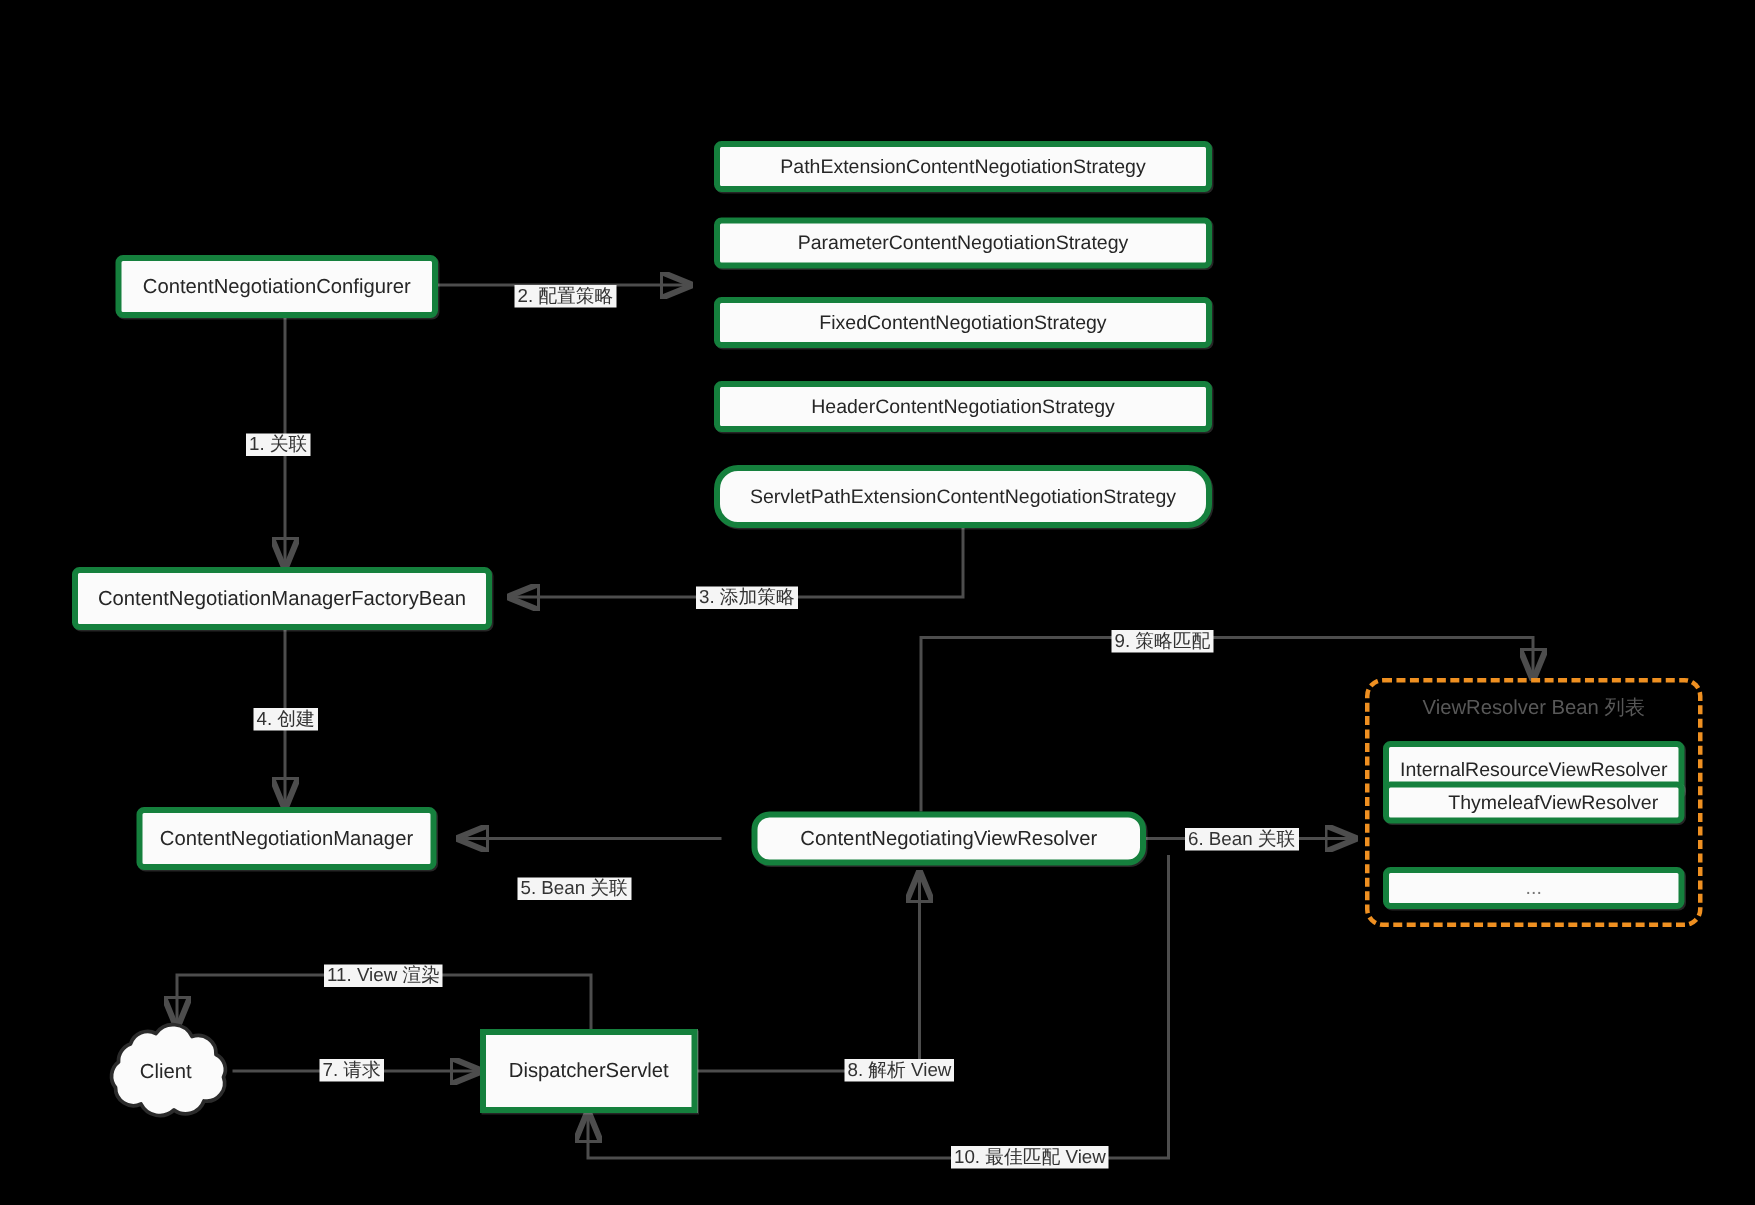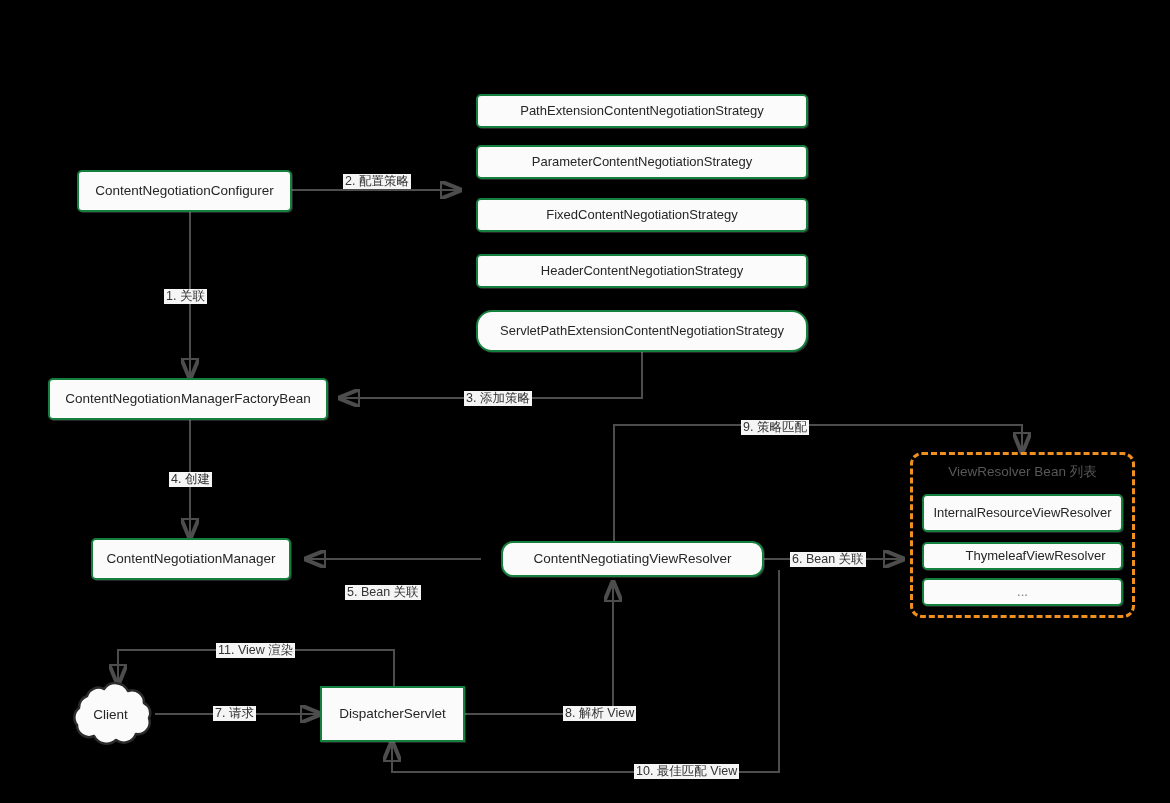--- a/index.html
+++ b/index.html
@@ -1,21 +1,21 @@
 <!DOCTYPE html>
 <html><head>
 <meta charset="utf-8">
 <style>
   html,body{margin:0;padding:0;background:#000;}
   #stage{position:relative;width:1170px;height:803px;background:#000;
          font-family:"Liberation Sans","DejaVu Sans",sans-serif;overflow:hidden;}
 
   
   .node{position:absolute;box-sizing:border-box;background:#fbfbfb;
-        border:2px solid #15803d;border-radius:5px;color:#262626;
+        border:4px solid #15803d;border-radius:5px;color:#262626;
         display:flex;align-items:center;justify-content:center;text-align:center;
         font-size:13.5px;line-height:1.25;padding:2px 6px;
         box-shadow:1px 1px 0 rgba(255,255,255,.15);}
   .node.small{font-size:13px;}
 
   
   .group{position:absolute;box-sizing:border-box;border:3px dashed #ef9021;
          border-radius:12px;background:transparent;}
   .group-title{position:absolute;width:100%;text-align:center;top:8px;left:0;
                color:#585858;font-size:13.5px;}
@@ -84,36 +84,36 @@
   <div class="node" style="left:48px;top:378px;width:280px;height:42px;">ContentNegotiationManagerFactoryBean</div>
 
   <div class="node" style="left:91px;top:538px;width:200px;height:42px;">ContentNegotiationManager</div>
 
   <div class="node" style="left:501px;top:541px;width:263px;height:36px;border-radius:12px;">ContentNegotiatingViewResolver</div>
 
   <div class="group" style="left:910px;top:452px;width:225px;height:166px;">
     <div class="group-title">ViewResolver Bean 列表</div>
   </div>
   <div class="node small" style="left:922px;top:494px;width:201px;height:38px;">InternalResourceViewResolver</div>
-  <div class="node small" style="left:922px;top:542px;width:201px;height:28px;padding-left:32px;">ThymeleafViewResolver</div>
+  <div class="node small" style="left:922px;top:521px;width:201px;height:28px;padding-left:32px;">ThymeleafViewResolver</div>
   <div class="node small" style="left:922px;top:578px;width:201px;height:28px;color:#777;">...</div>
 
   <div class="node" style="left:320px;top:686px;width:145px;height:56px;border-radius:0;">DispatcherServlet</div>
 
   <div class="cloud" style="left:63px;top:676px;width:95px;height:76px;">
     <svg width="95" height="76" viewBox="0 0 95 76">
       <path d="M24,20 a12,12 0 0 1 17,-7 a14,14 0 0 1 24,2 a12,12 0 0 1 16,12
                a11,11 0 0 1 5,15 a12,12 0 0 1 -13,16 a13,13 0 0 1 -20,6
                a14,14 0 0 1 -22,-4 a12,12 0 0 1 -17,-11
                a12,12 0 0 1 2,-17 a12,12 0 0 1 8,-12 z" fill="#fbfbfb" stroke="#2b2b2b" stroke-width="2.5" stroke-linejoin="round"></path>
     </svg>
     <div class="cloud-label">Client</div>
   </div>
 
-  <div class="elabel" style="left:343px;top:174px;text-align:right;">2. 配置策略</div>
+  <div class="elabel" style="left:343px;top:190px;text-align:right;">2. 配置策略</div>
 
   <div class="elabel" style="left:164px;top:289px;">1. 关联</div>
 
   <div class="elabel" style="left:464px;top:391px;">3. 添加策略</div>
 
   <div class="elabel" style="left:169px;top:472px;">4. 创建</div>
 
   <div class="elabel" style="left:345px;top:552px;margin-top:33px;">5. Bean 关联</div>
 
   <div class="elabel" style="left:790px;top:552px;">6. Bean 关联</div>

